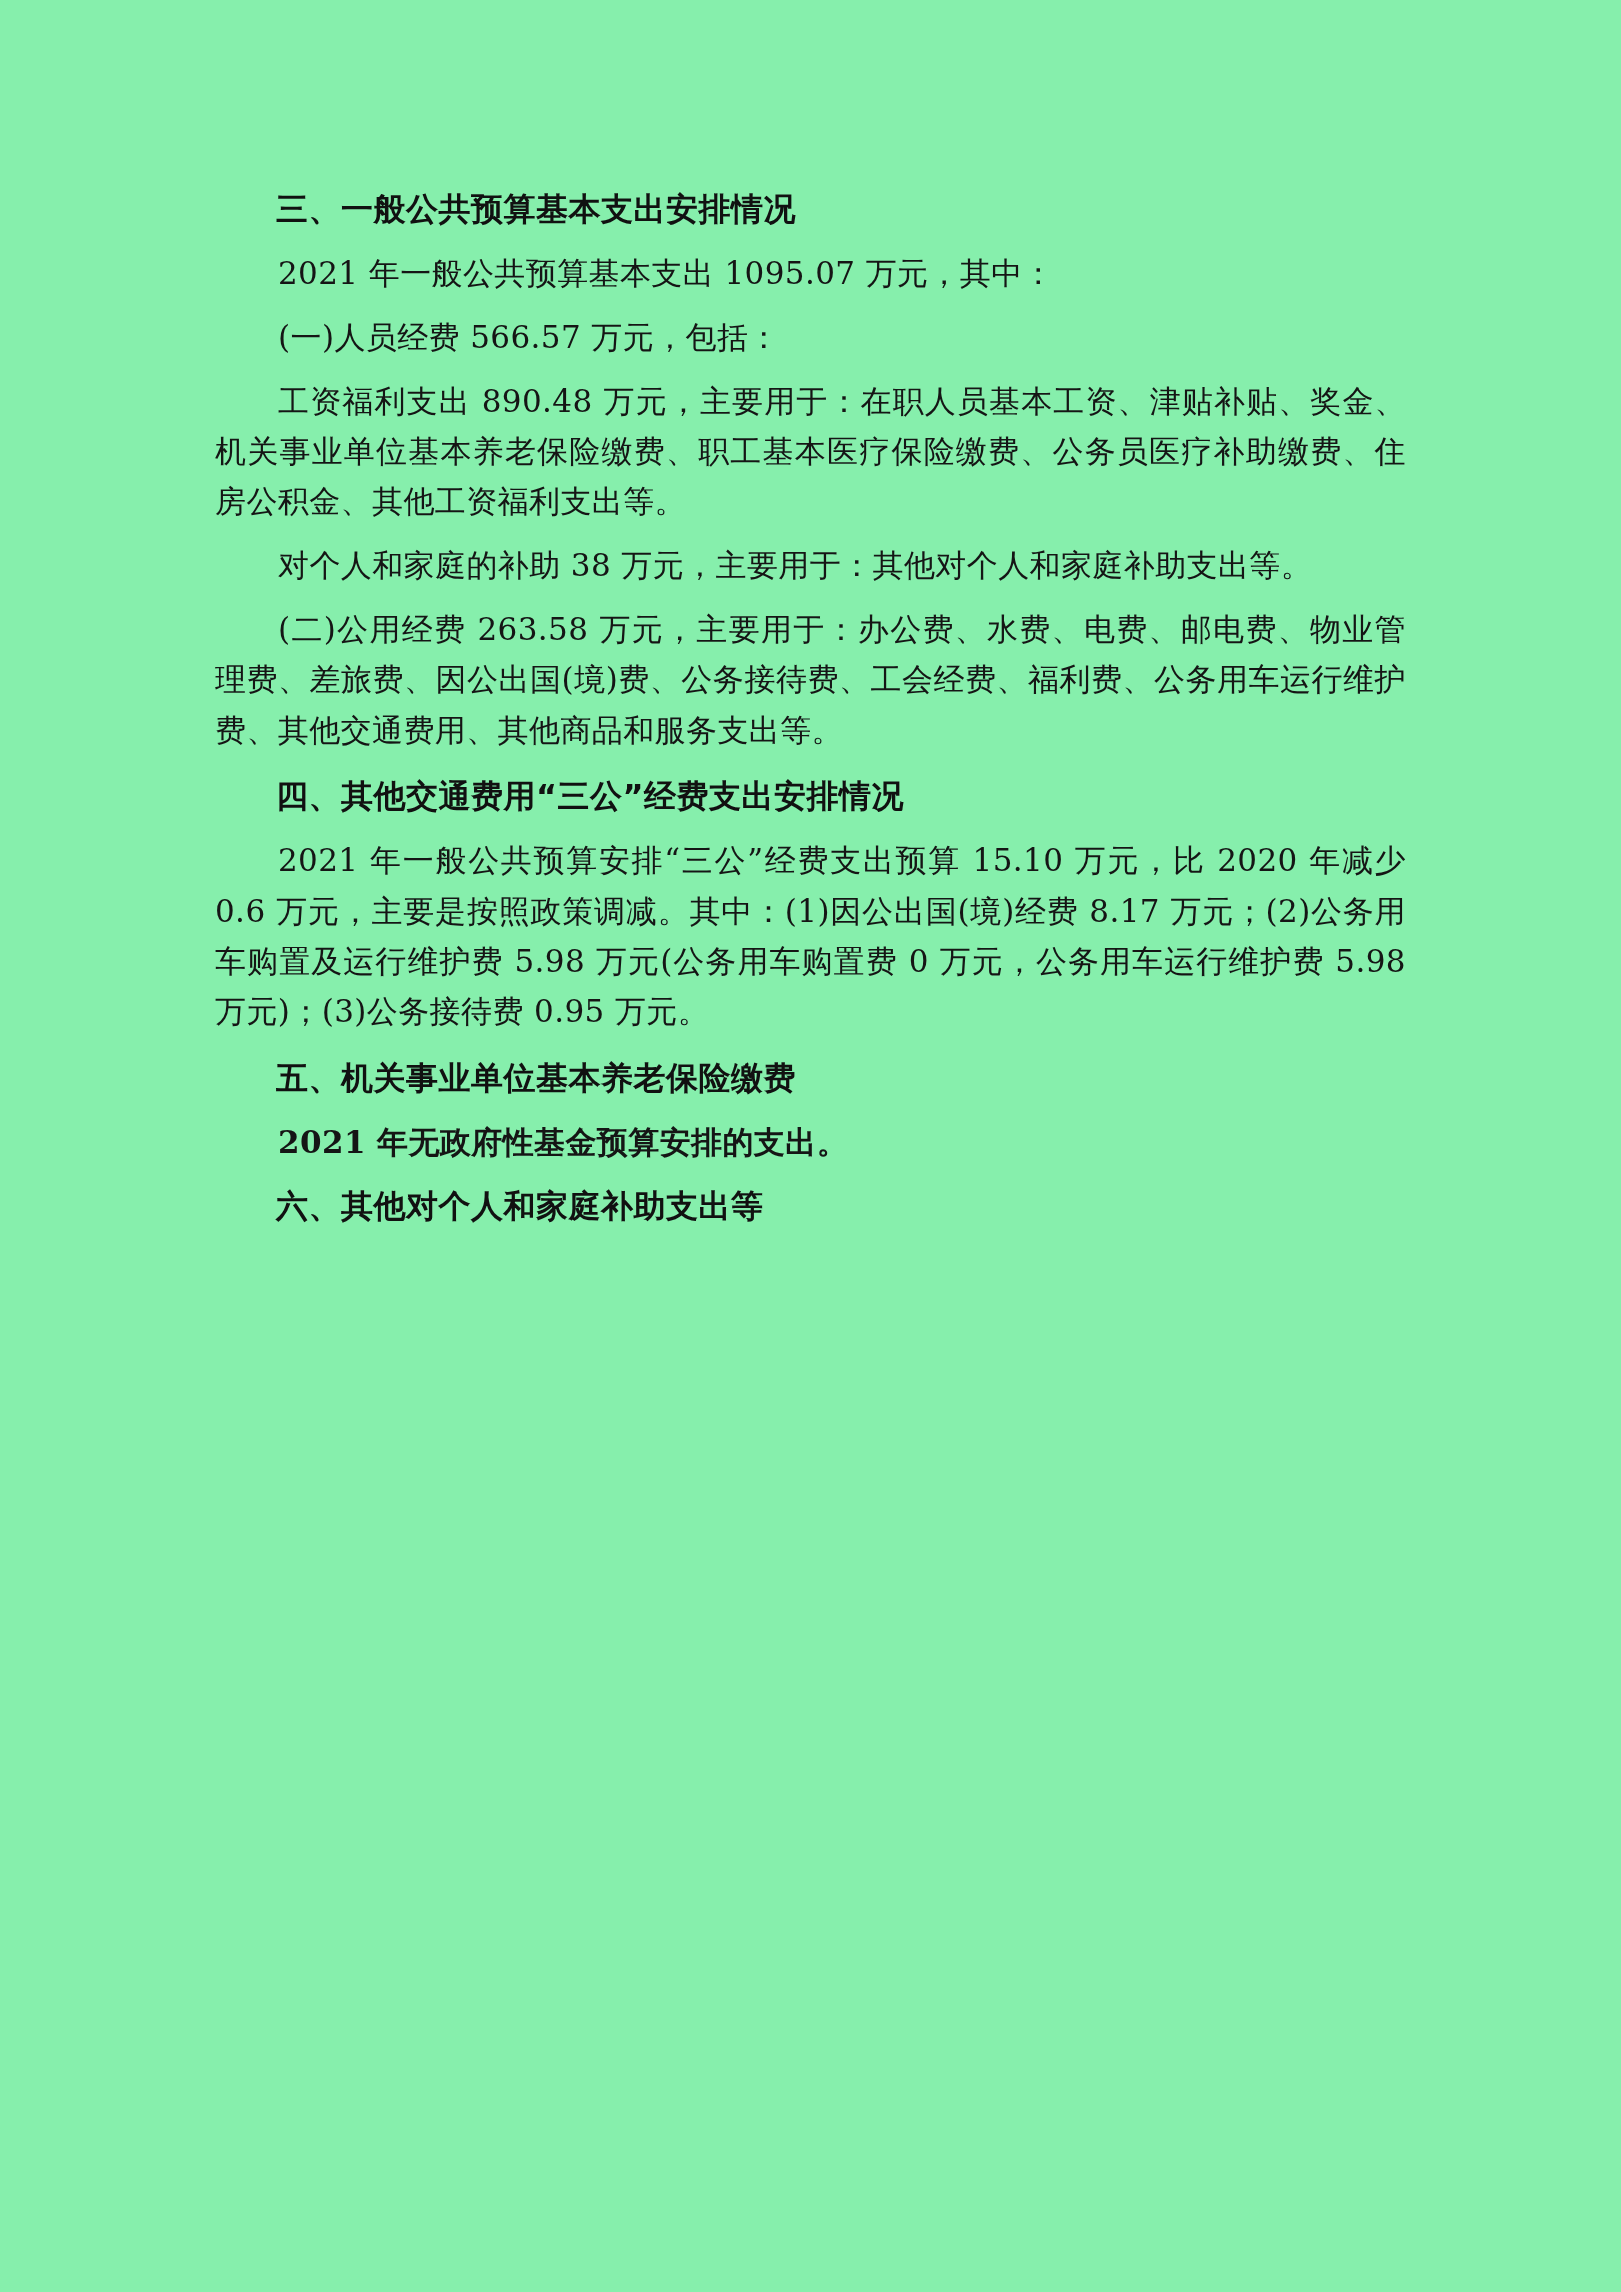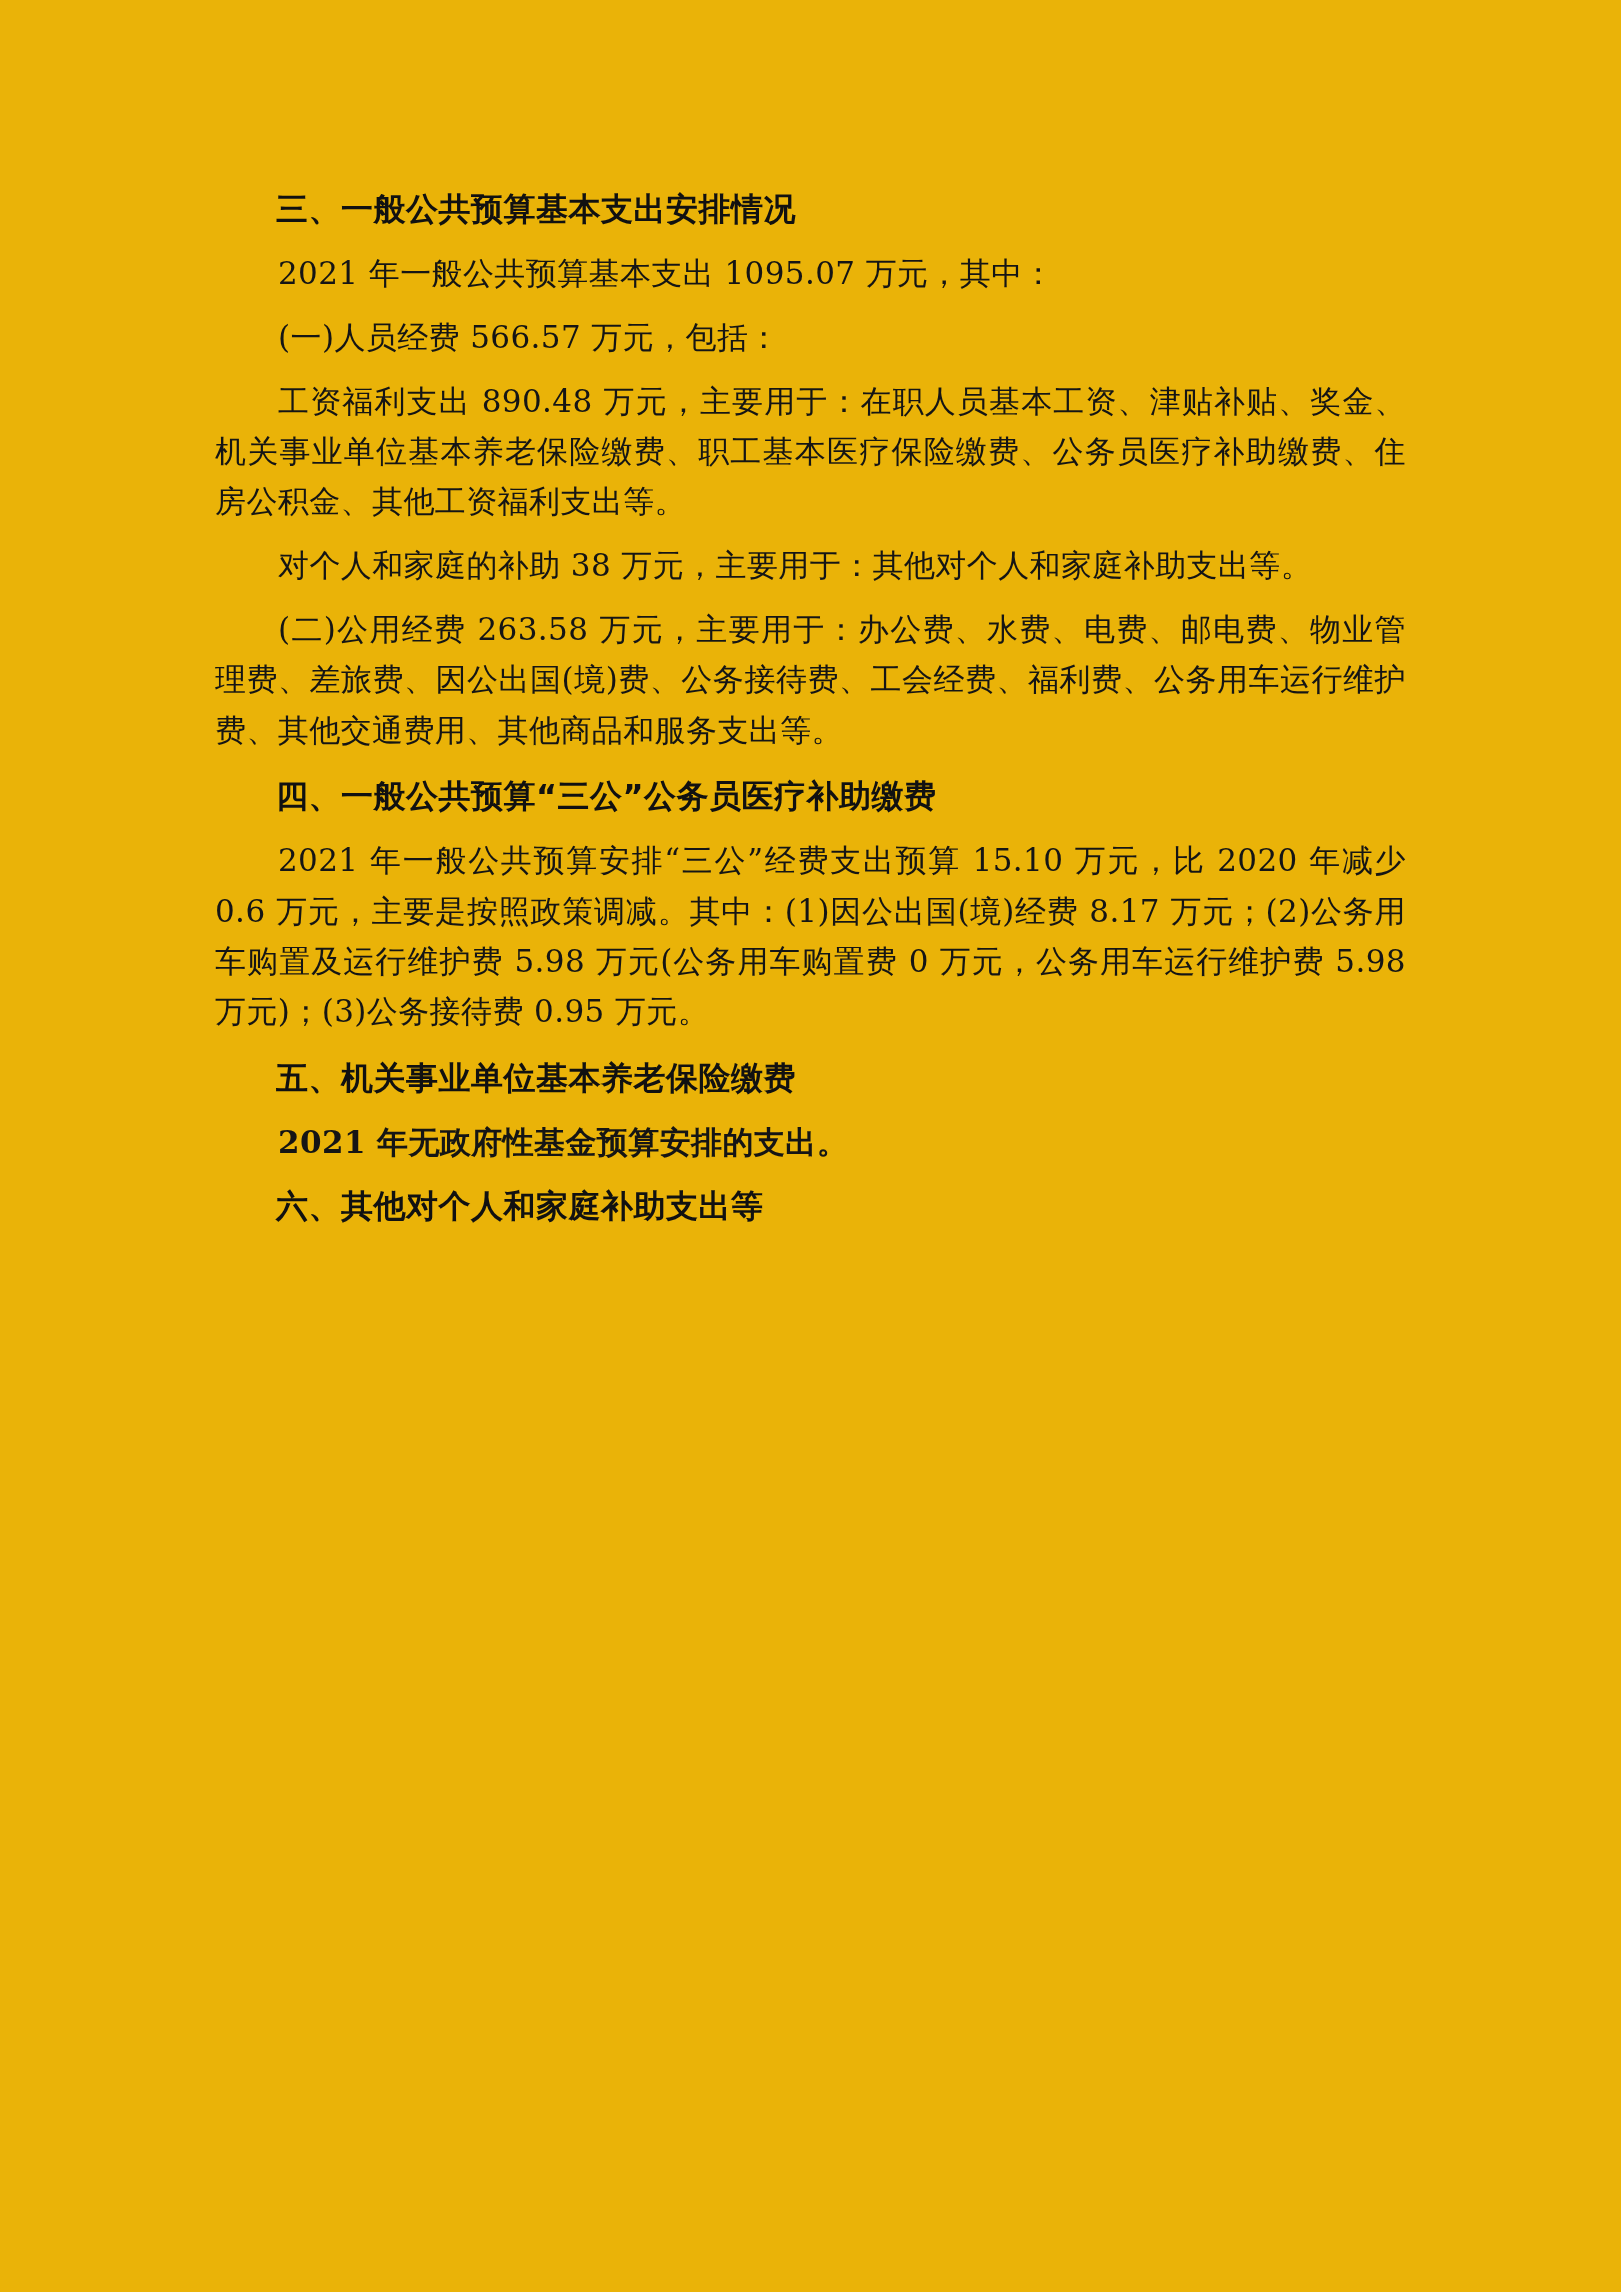--- a/index.html
+++ b/index.html
@@ -13,21 +13,21 @@
     font-family: "DejaVu Serif", "Liberation Serif", serif;
     color: #1a1a1a;
     position: relative;
     overflow: hidden;
   }
   .page {
     box-sizing: border-box;
     width: 1621px;
     height: 2293px;
     padding: 176px 211px 118px 211px;
-    background: #eab308;
+    background: #86efac;
   }
   .doc-body {
     width: 100%;
   }
   h2.section-heading {
     font-family: "DejaVu Sans", "Liberation Sans", sans-serif;
     font-weight: bold;
     font-size: 32px;
     line-height: 1.35;
     margin: 0;
@@ -63,21 +63,21 @@
     <p class="para">2021 年一般公共预算基本支出 1095.07 万元，其中：</p>
 
     <p class="para">(一)人员经费 566.57 万元，包括：</p>
 
     <p class="para">工资福利支出 890.48 万元，主要用于：在职人员基本工资、津贴补贴、奖金、机关事业单位基本养老保险缴费、职工基本医疗保险缴费、公务员医疗补助缴费、住房公积金、其他工资福利支出等。</p>
 
     <p class="para">对个人和家庭的补助 38 万元，主要用于：其他对个人和家庭补助支出等。</p>
 
     <p class="para">(二)公用经费 263.58 万元，主要用于：办公费、水费、电费、邮电费、物业管理费、差旅费、因公出国(境)费、公务接待费、工会经费、福利费、公务用车运行维护费、其他交通费用、其他商品和服务支出等。</p>
 
-    <h2 class="section-heading">四、一般公共预算“三公”公务员医疗补助缴费</h2>
+    <h2 class="section-heading">四、其他交通费用“三公”经费支出安排情况</h2>
 
     <p class="para">2021 年一般公共预算安排“三公”经费支出预算 15.10 万元，比 2020 年减少 0.6 万元，主要是按照政策调减。其中：(1)因公出国(境)经费 8.17 万元；(2)公务用车购置及运行维护费 5.98 万元(公务用车购置费 0 万元，公务用车运行维护费 5.98 万元)；(3)公务接待费 0.95 万元。</p>
 
     <h2 class="section-heading">五、机关事业单位基本养老保险缴费</h2>
 
     <p class="para tight">2021 年无政府性基金预算安排的支出。</p>
 
     <h2 class="section-heading">六、其他对个人和家庭补助支出等</h2>
 
   </div>

